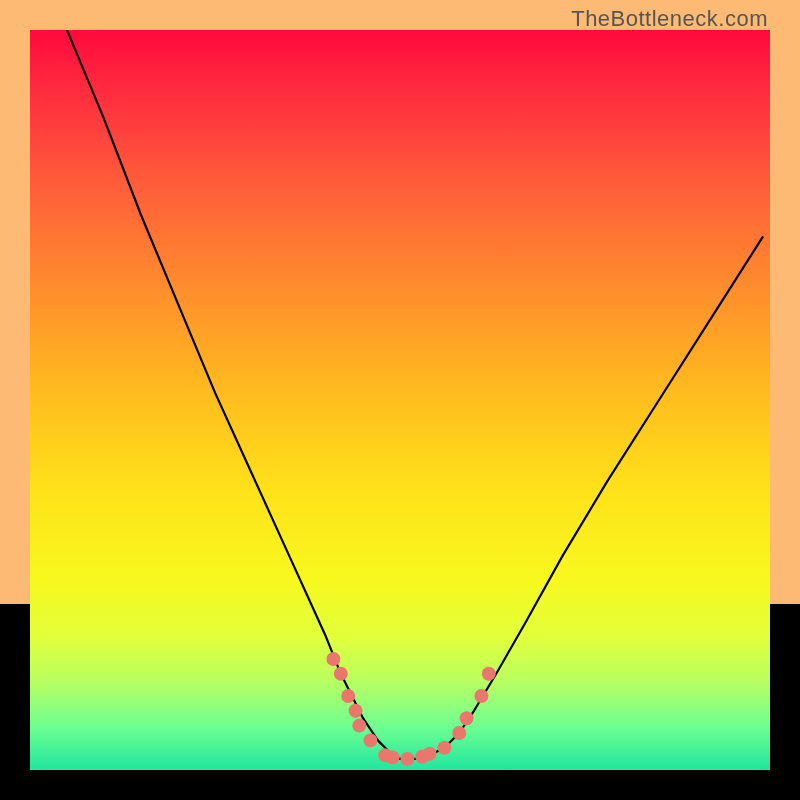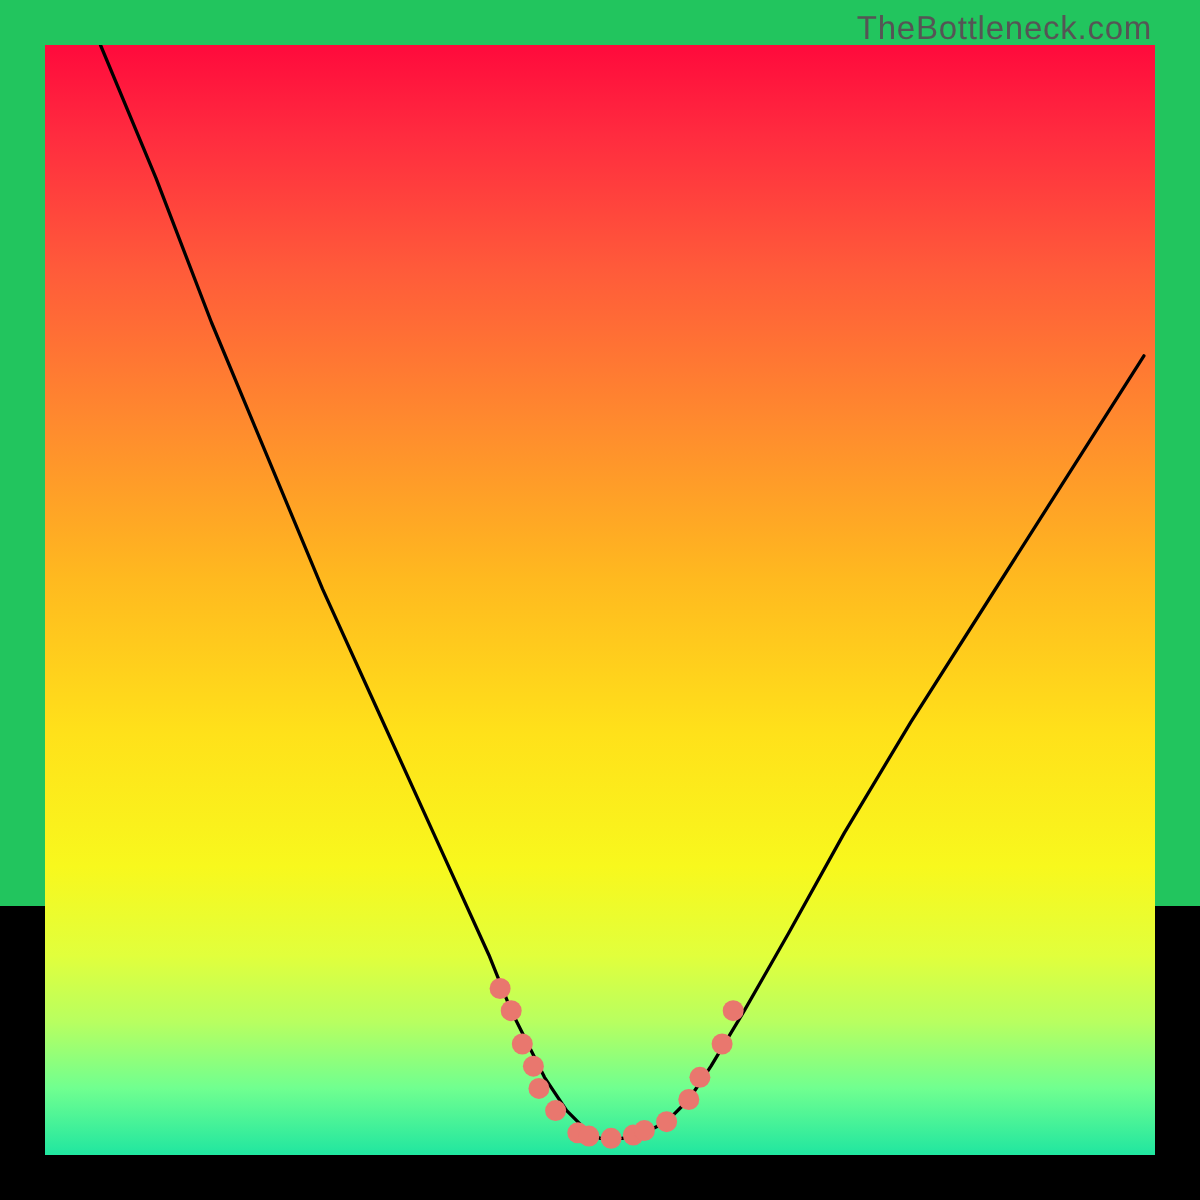--- a/index.html
+++ b/index.html
@@ -8,21 +8,21 @@
     width: 800px;
     height: 800px;
     overflow: hidden;
     background: #000;
     font-family: Arial, Helvetica, sans-serif;
   }
   .frame {
     position: relative;
     width: 800px;
     height: 604px;
-    background: #22c55e;
+    background: #fdba74;
   }
   .plot {
     position: absolute;
     top: 30px;
     left: 30px;
     width: 740px;
     height: 740px;
     box-sizing: border-box;
     background: linear-gradient(
       to bottom,

